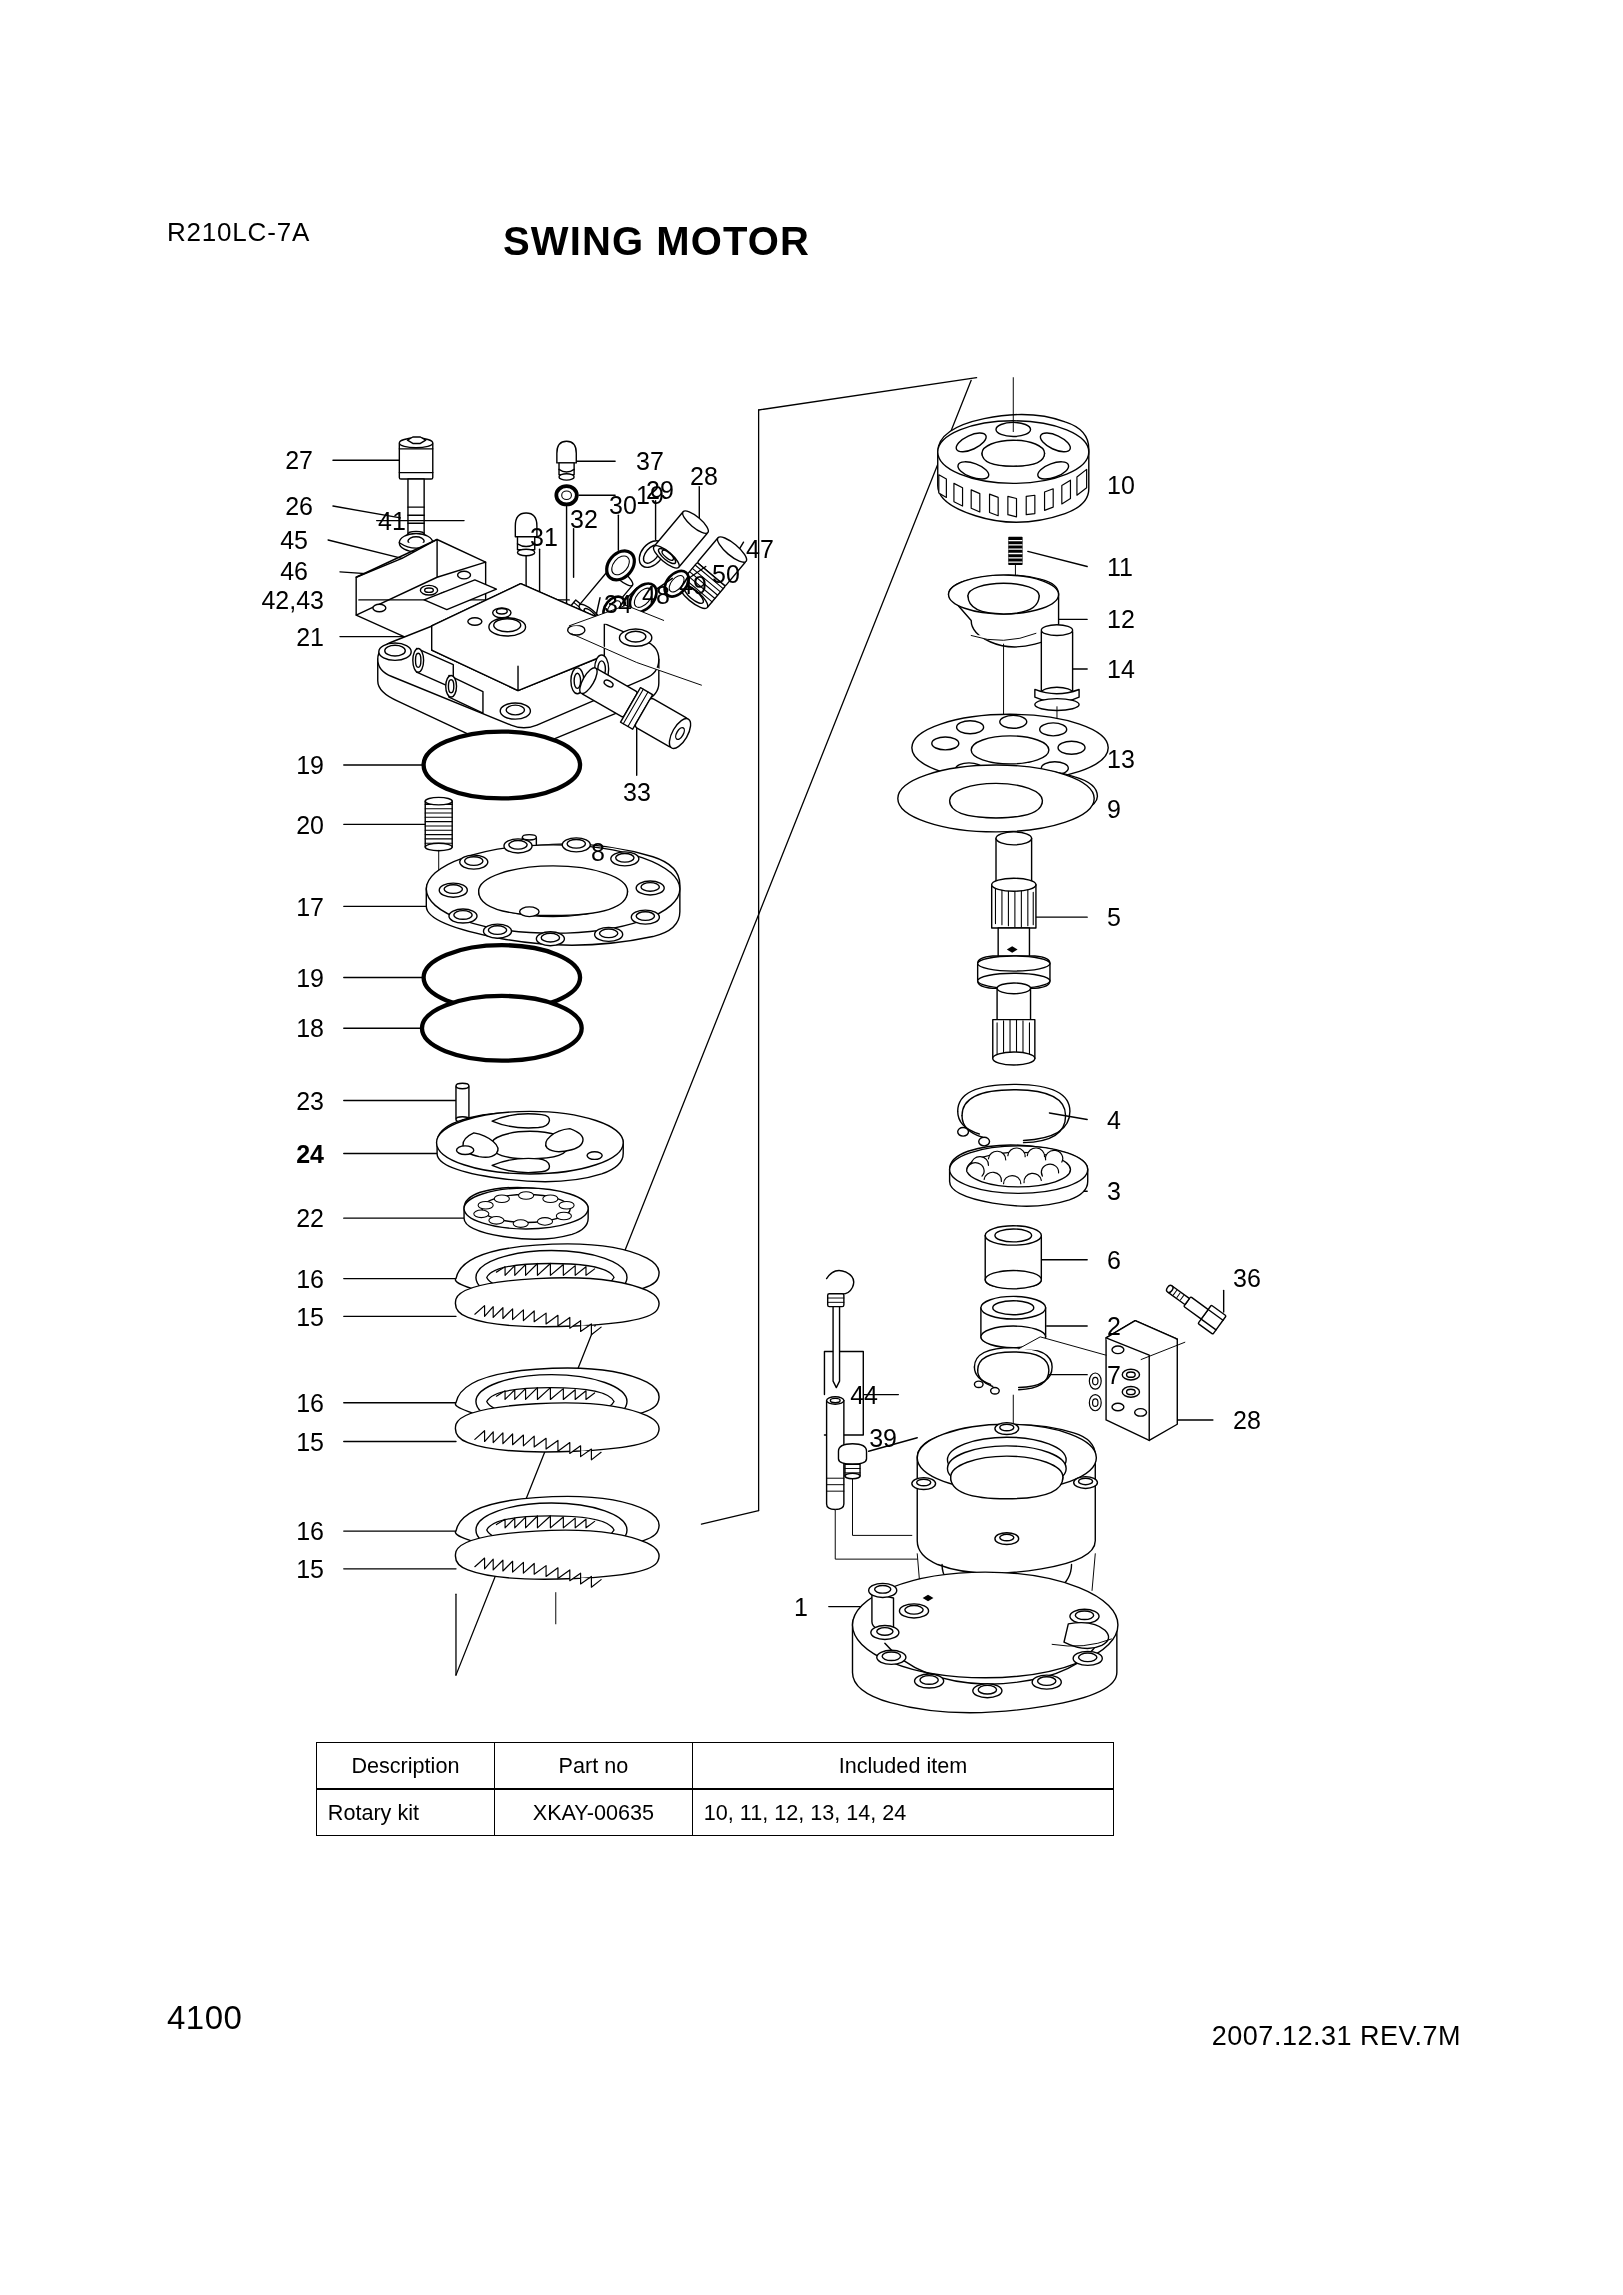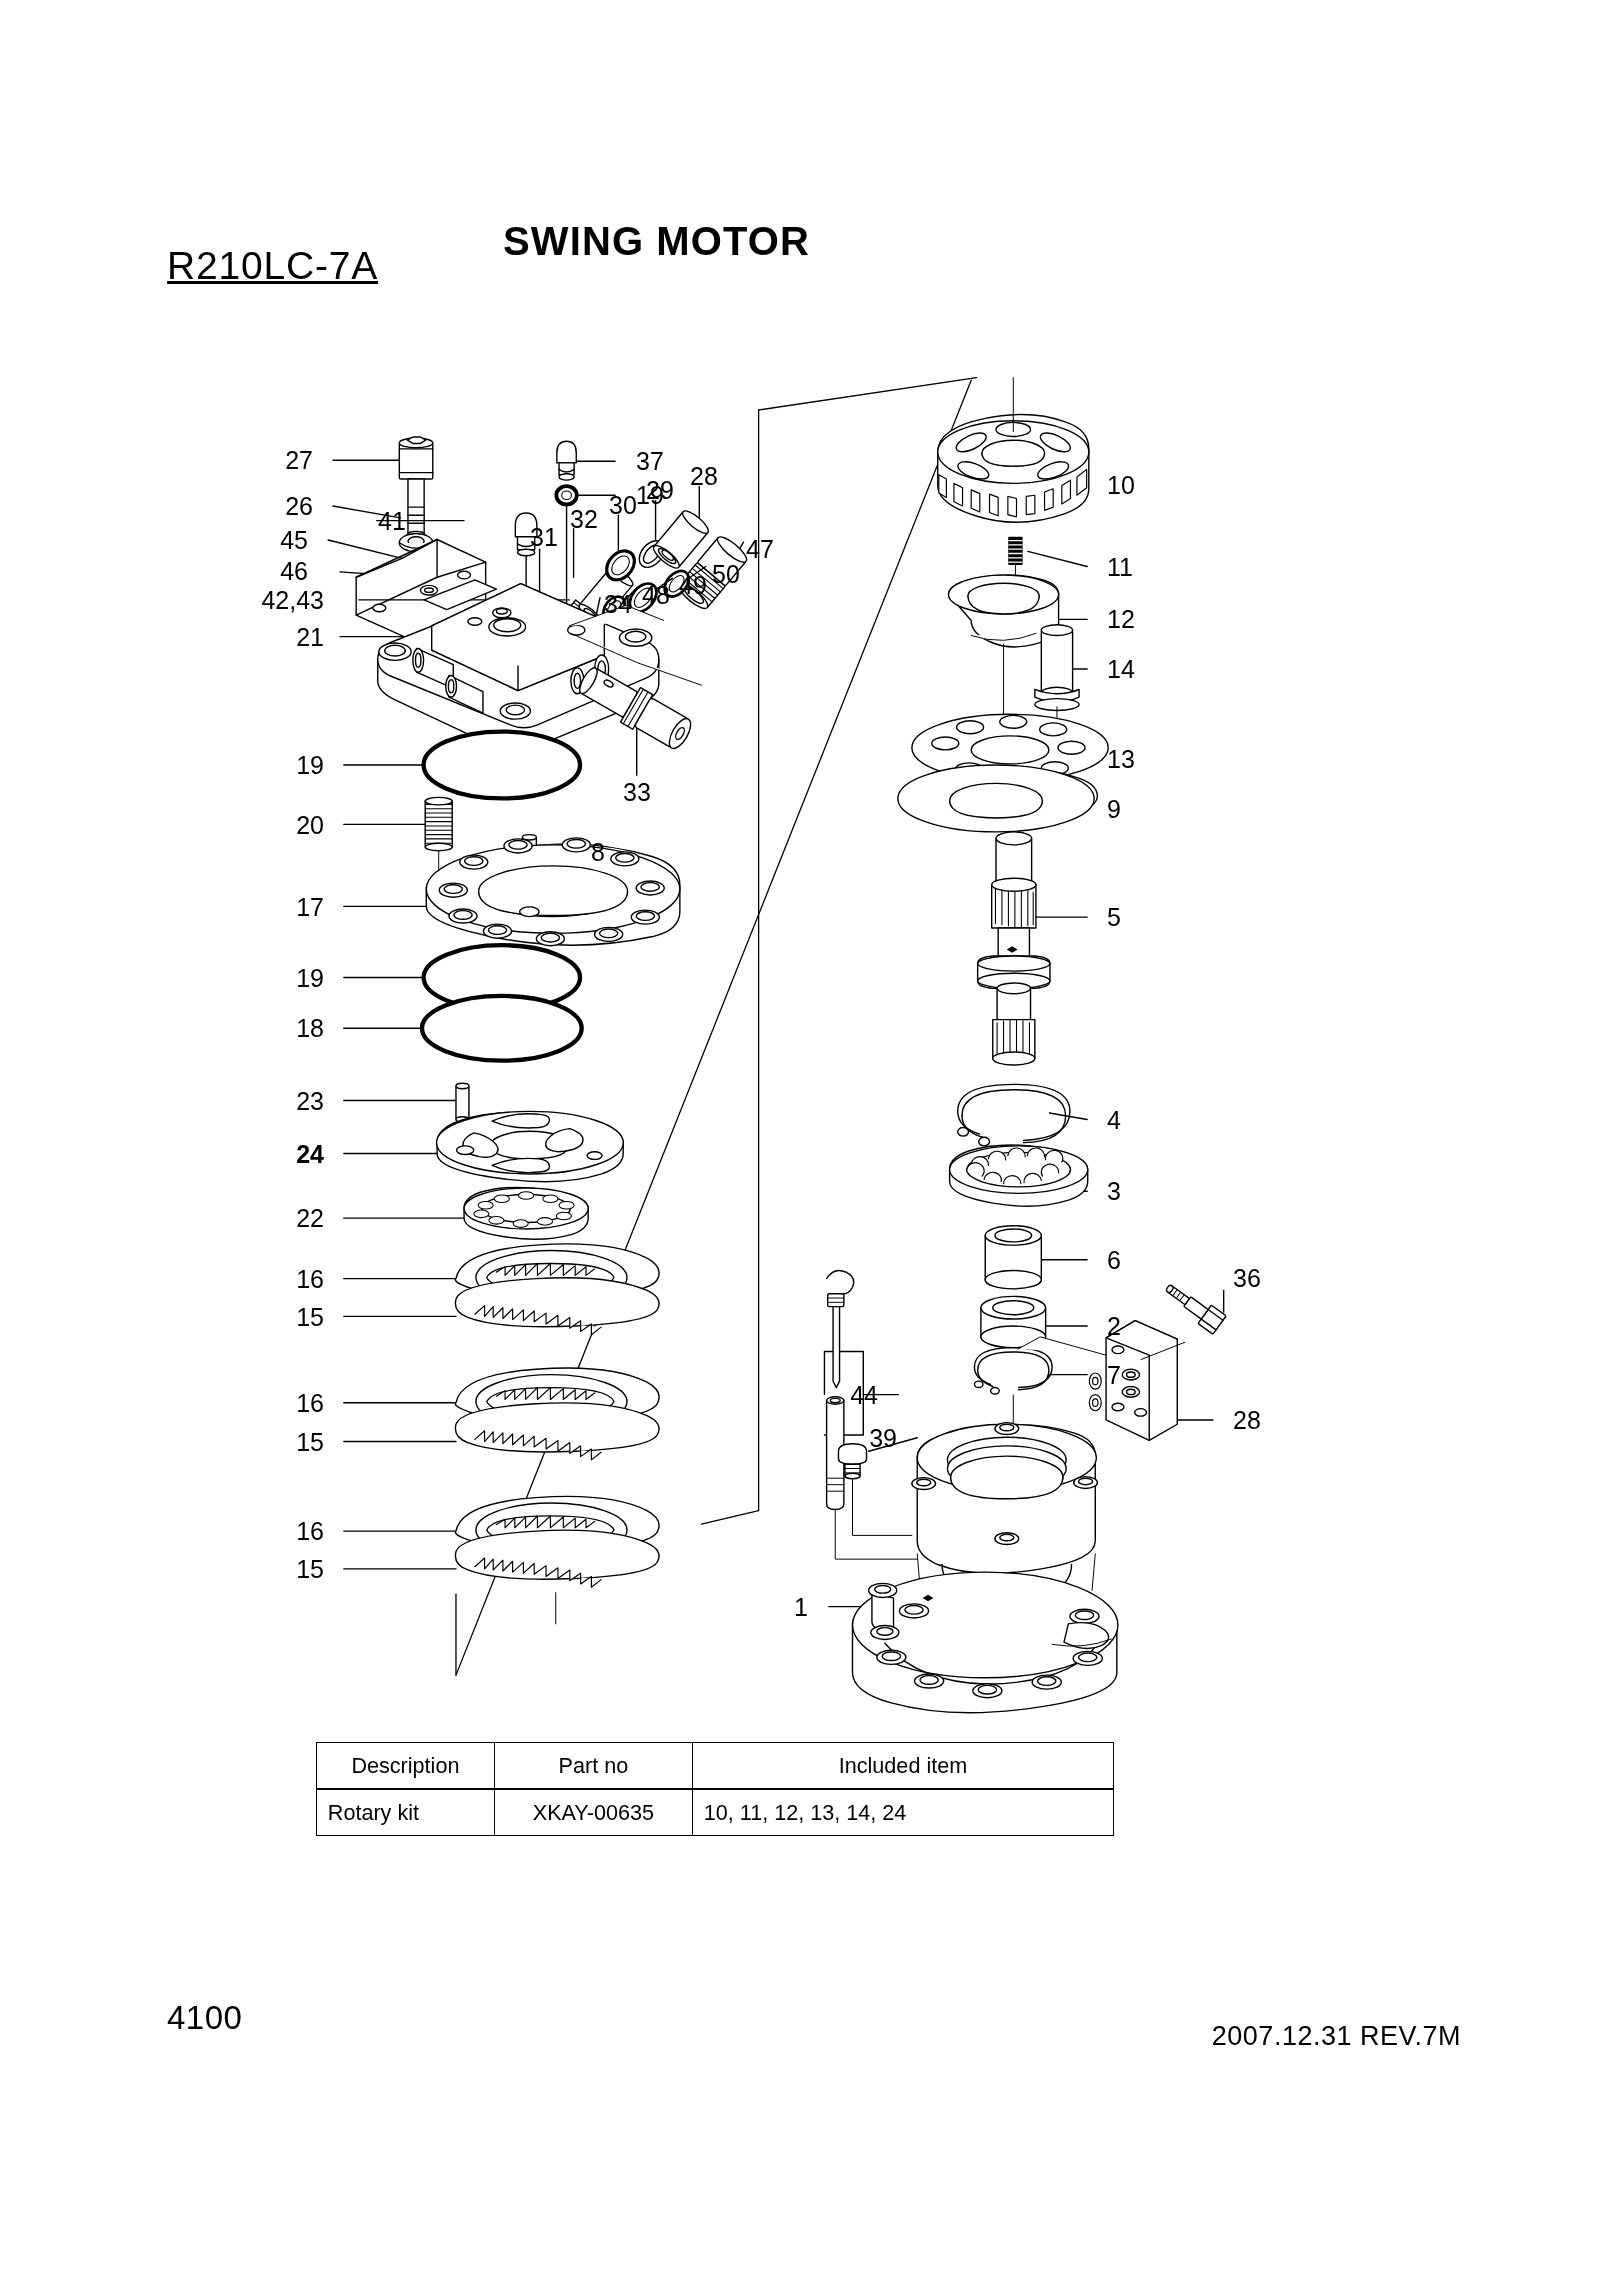--- a/index.html
+++ b/index.html
@@ -5,22 +5,22 @@
 <style>
   html,body{margin:0;padding:0;background:#fff;}
   body{
     width:1623px;height:2295px;position:relative;overflow:hidden;
     font-family:"Liberation Sans", sans-serif;color:#000;
   }
   .page{position:absolute;inset:0;background:#fff;}
 
   
   .model-code{
-    position:absolute;left:167px;top:244px;
-    font-size:39px;letter-spacing:0.8px;font-weight:400;white-space:nowrap;text-decoration:underline;
+    position:absolute;left:167px;top:217px;
+    font-size:26px;letter-spacing:0.8px;font-weight:400;white-space:nowrap;
   }
   .sheet-title{
     position:absolute;left:0;top:219px;width:1313px;text-align:center;
     font-size:40px;font-weight:700;letter-spacing:1.1px;
   }
 
   
   .page-num{
     position:absolute;left:167px;top:1999px;font-size:33px;letter-spacing:0.5px;
   }

